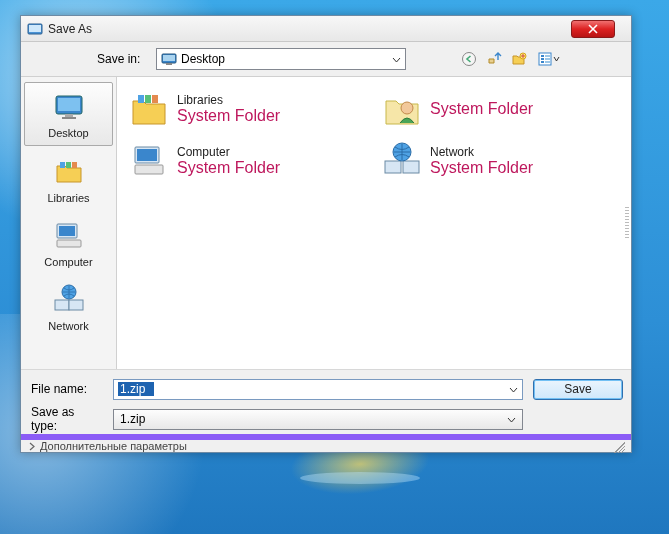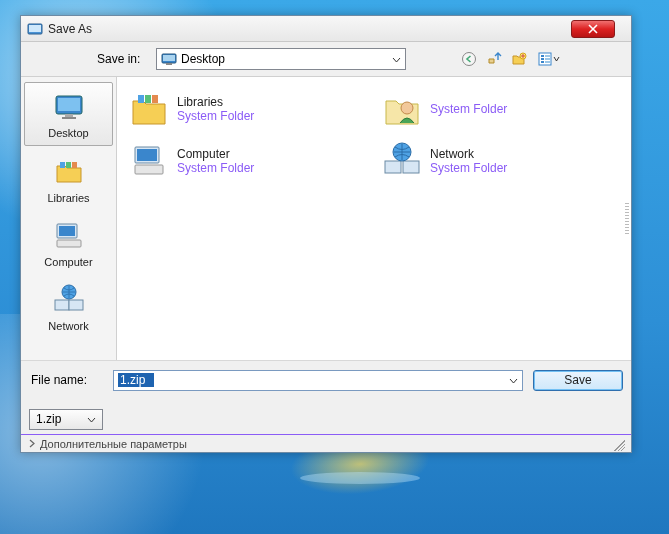--- a/index.html
+++ b/index.html
@@ -117,28 +117,28 @@
     gap: 4px 8px;
     align-content: start;
   }
   .file-item {
     display: flex; align-items: center; gap: 6px; cursor: pointer;
     padding: 2px;
   }
   .file-item .f-icon { width: 44px; height: 44px; display:flex; align-items:center; justify-content:center; flex-shrink:0;}
   .file-item .f-text { display: flex; flex-direction: column; }
   .file-item .f-name { font-size: 12px; color: #222; }
-  .file-item .f-sub { font-size: 12px; color: #8b5cf6; }
+  .file-item .f-sub { font-size: 16px; color: #be185d; }
 
   .bottom-form {
     padding: 6px 8px 2px 8px;
     display: grid;
     grid-template-columns: 74px 1fr 90px;
     grid-template-rows: 26px 26px;
-    gap: 13px 10px;
+    gap: 4px 10px;
     align-items: center;
     background: #f0f0f0;
     border-top: 1px solid #d8d8d8;
   }
   .bottom-form .flbl { text-align: left; padding-left: 2px; }
   .fn-input {
     height: 21px; border: 1px solid #7a9ac0;
     background: #fff; display: flex; align-items: center;
     padding: 0 4px;
   }
@@ -162,21 +162,21 @@
   .action-btn.primary {
     border-color: #2f6fae;
     box-shadow: inset 0 0 0 1px #72c0f4;
     background: linear-gradient(180deg,#eaf4fd,#cfe8fb);
     text-align: right;
   }
 
   .statusbar {
     height: 18px; padding: 0 6px;
     display: flex; align-items: center;
-    border-top: 1px solid #8b5cf6;
+    border-top: 6px solid #8b5cf6;
     color: #444; font-size: 11px;
   }
   .grip {
     margin-left: auto; width: 14px; height: 14px;
     background:
       linear-gradient(135deg, transparent 60%, #999 60%, #999 65%, transparent 65%,
       transparent 72%, #999 72%, #999 77%, transparent 77%,
       transparent 84%, #999 84%, #999 89%, transparent 89%);
   }
   .drop svg, .chev svg { display:block; }
@@ -392,20 +392,21 @@
       <span class="drop">
         <svg width="9" height="9" viewBox="0 0 9 9">
             <path d="M1 3 L4.5 7 L8 3" fill="none" stroke="#333" stroke-width="1"></path>
           </svg>
       </span>
     </div>
     <div class="action-btn primary">
       <span>Save</span>
     </div>
 
+    <span class="flbl">Save as type:</span>
     <div class="type-combo">
       <span>1.zip</span>
       <span class="drop">
         <svg width="9" height="9" viewBox="0 0 9 9">
             <path d="M1 3 L4.5 7 L8 3" fill="none" stroke="#333" stroke-width="1"></path>
           </svg>
       </span>
     </div>
   </div>
 

